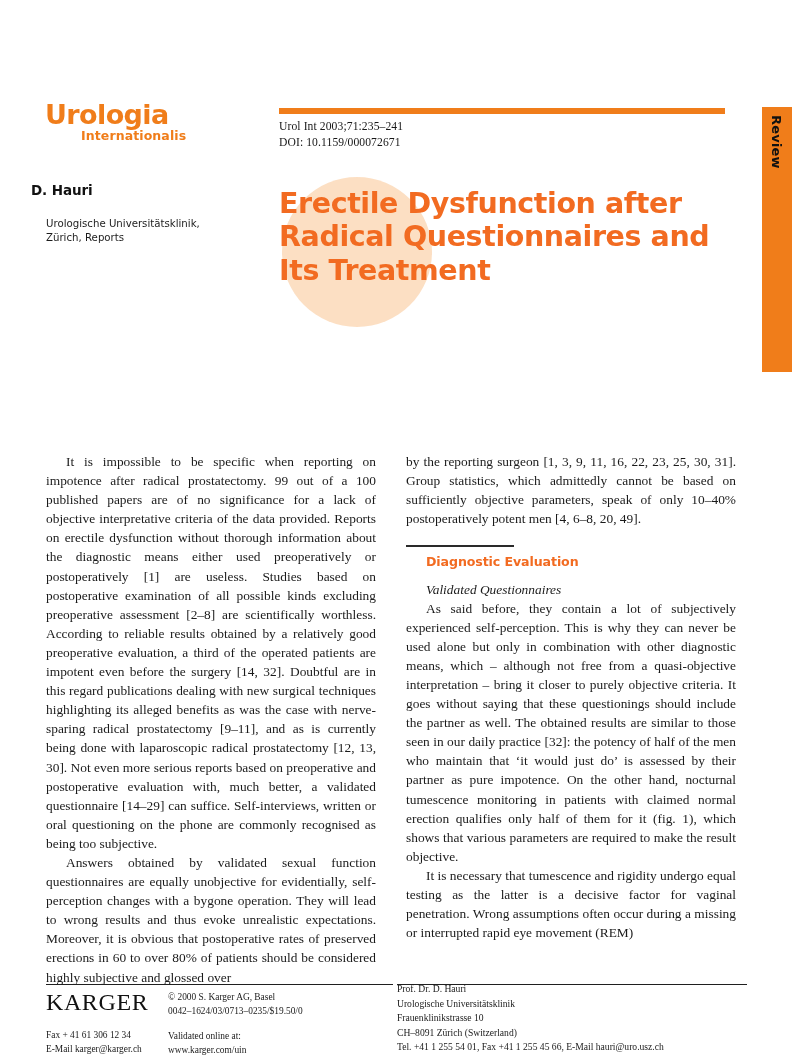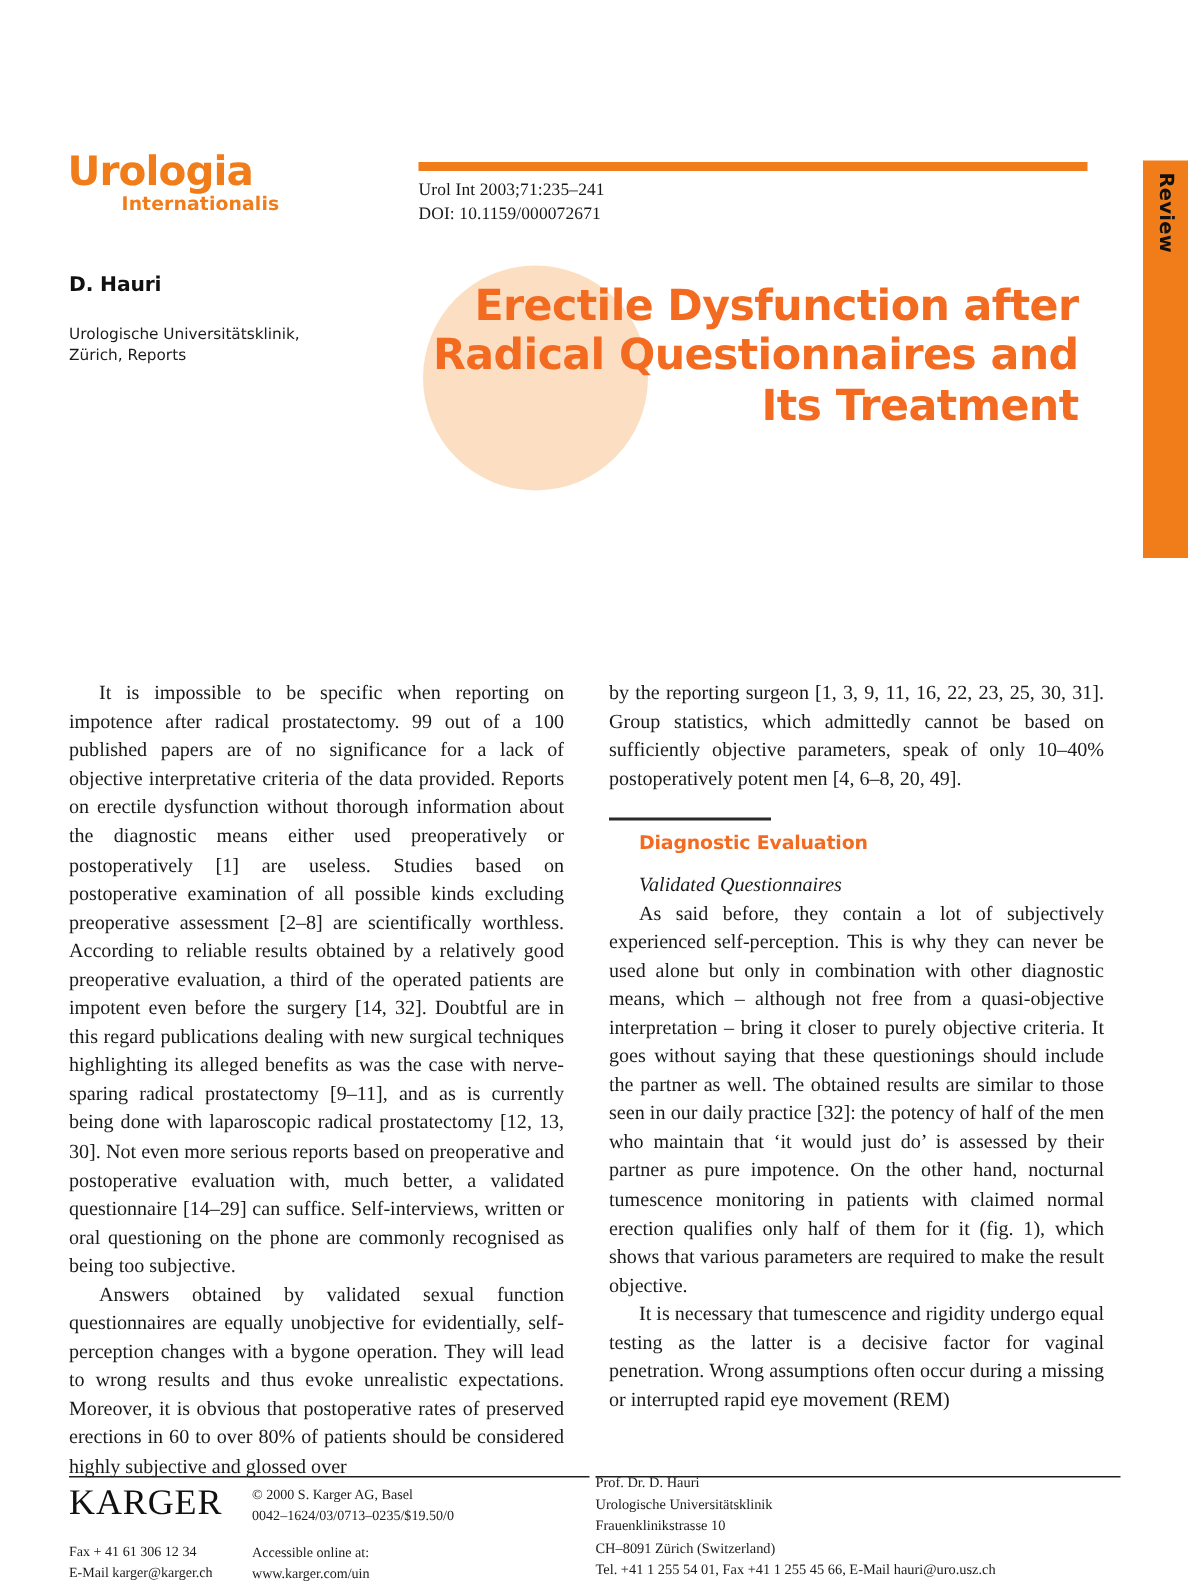--- a/index.html
+++ b/index.html
@@ -45,21 +45,21 @@
     font-size: 12.5px;
     letter-spacing: 0.1px;
     color: #F07D1A;
     margin-top: 2px;
     margin-left: 36px;
     line-height: 1;
   }
 
   .author-name {
     position: absolute;
-    left: 46px;
+    left: 31px;
     top: 155px;
     font-family: "DejaVu Sans", sans-serif;
     font-weight: bold;
     font-size: 13.5px;
     color: #111;
     letter-spacing: -0.1px;
   }
   .author-affil {
     position: absolute;
     left: 46px;
@@ -130,21 +130,21 @@
     left: 279px;
     top: 160px;
     width: 440px;
     font-family: "DejaVu Sans", sans-serif;
     font-weight: bold;
     font-size: 28.5px;
     line-height: 1.17;
     color: #F26B21;
     letter-spacing: -0.4px;
   }
-  .doc-title .tline { display: block; text-align: right; }
+  .doc-title .tline { display: block; }
 
   
   .col {
     position: absolute;
     top: 425px;
     width: 330px;
     font-family: "Liberation Serif", serif;
     font-size: 13.4px;
     line-height: 1.425;
     text-align: justify;
@@ -308,21 +308,21 @@
     <div>Fax + 41 61 306 12 34</div>
     <div>E-Mail karger@karger.ch</div>
     <div>www.karger.com</div>
   </div>
 
   <div class="copyright-block">
     <div>© 2000 S. Karger AG, Basel</div>
     <div>0042–1624/03/0713–0235/$19.50/0</div>
   </div>
   <div class="online-block">
-    <div>Accessible online at:</div>
+    <div>Validated online at:</div>
     <div>www.karger.com/uin</div>
   </div>
 
   <div class="contact-block">
     <div>Prof. Dr. D. Hauri</div>
     <div>Urologische Universitätsklinik</div>
     <div>Frauenklinikstrasse 10</div>
     <div>CH–8091 Zürich (Switzerland)</div>
     <div>Tel. +41 1 255 54 01, Fax +41 1 255 45 66, E-Mail hauri@uro.usz.ch</div>
   </div>

